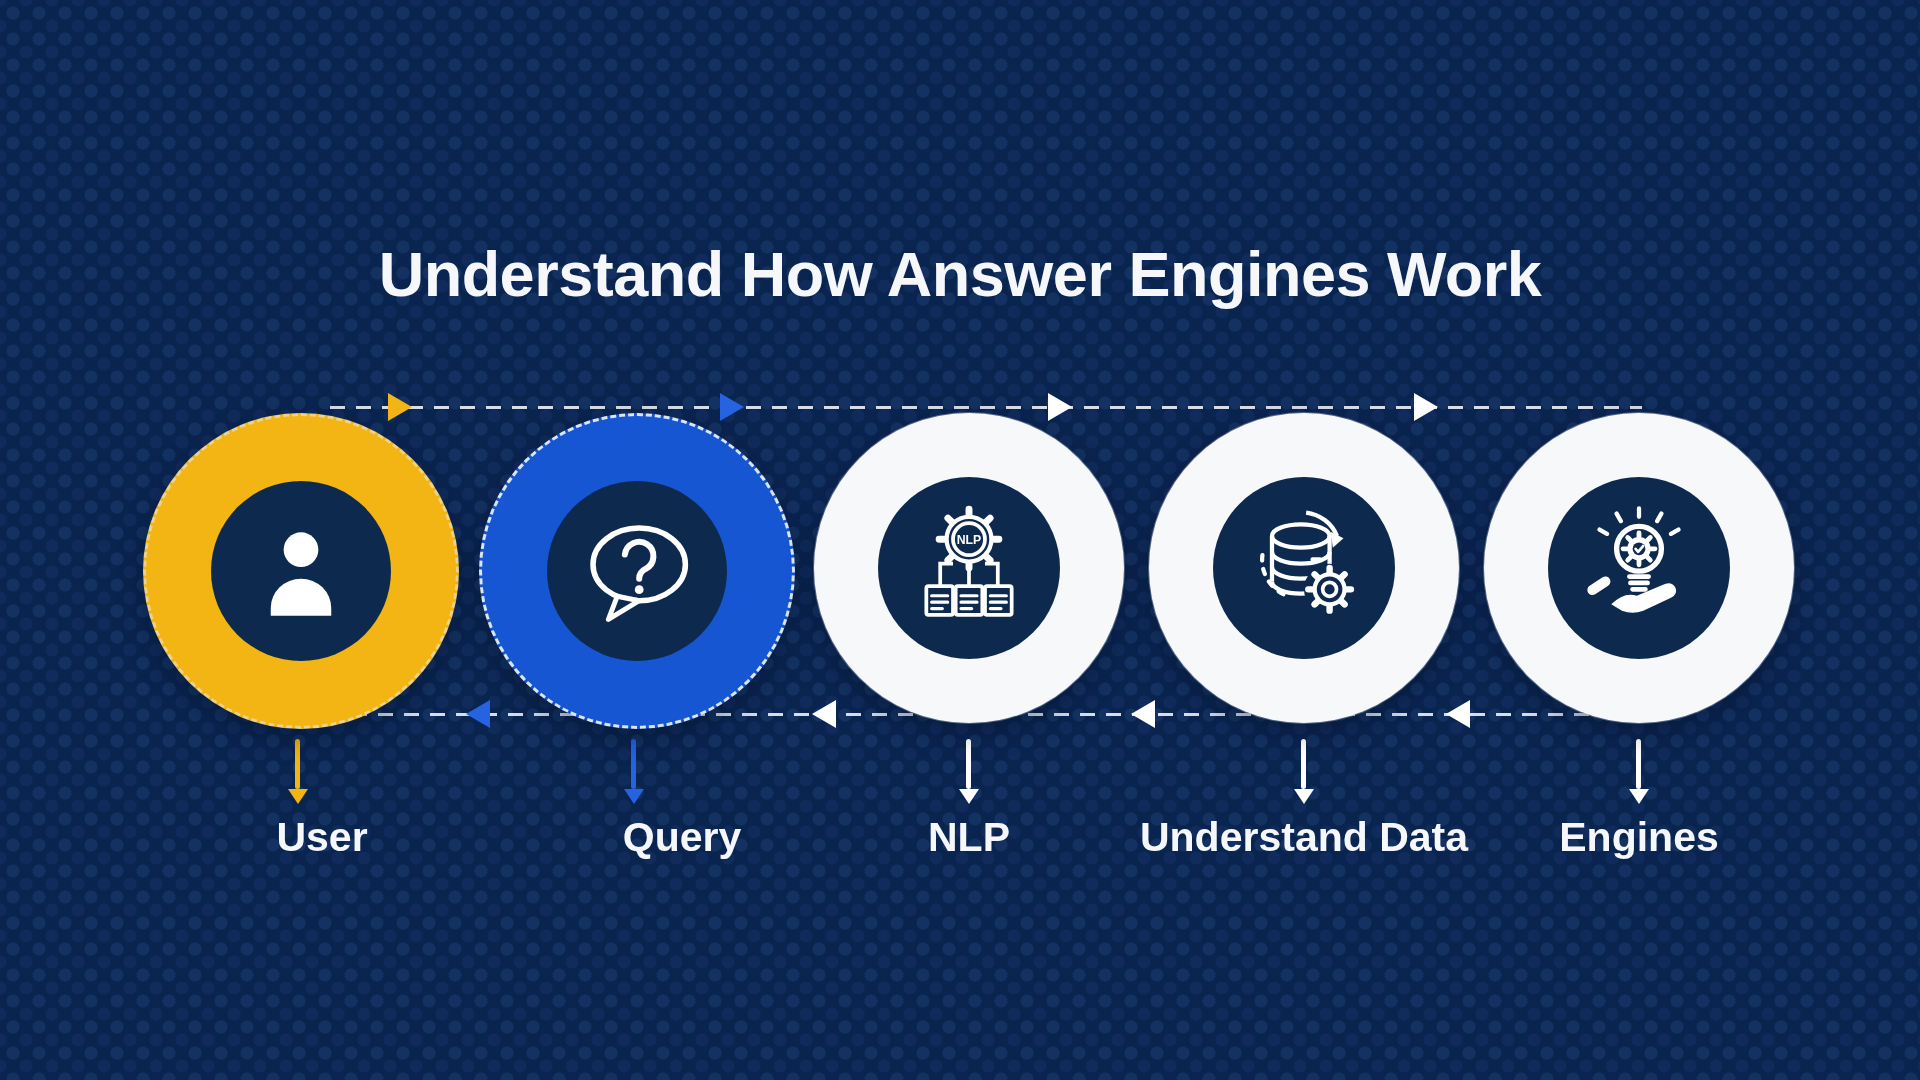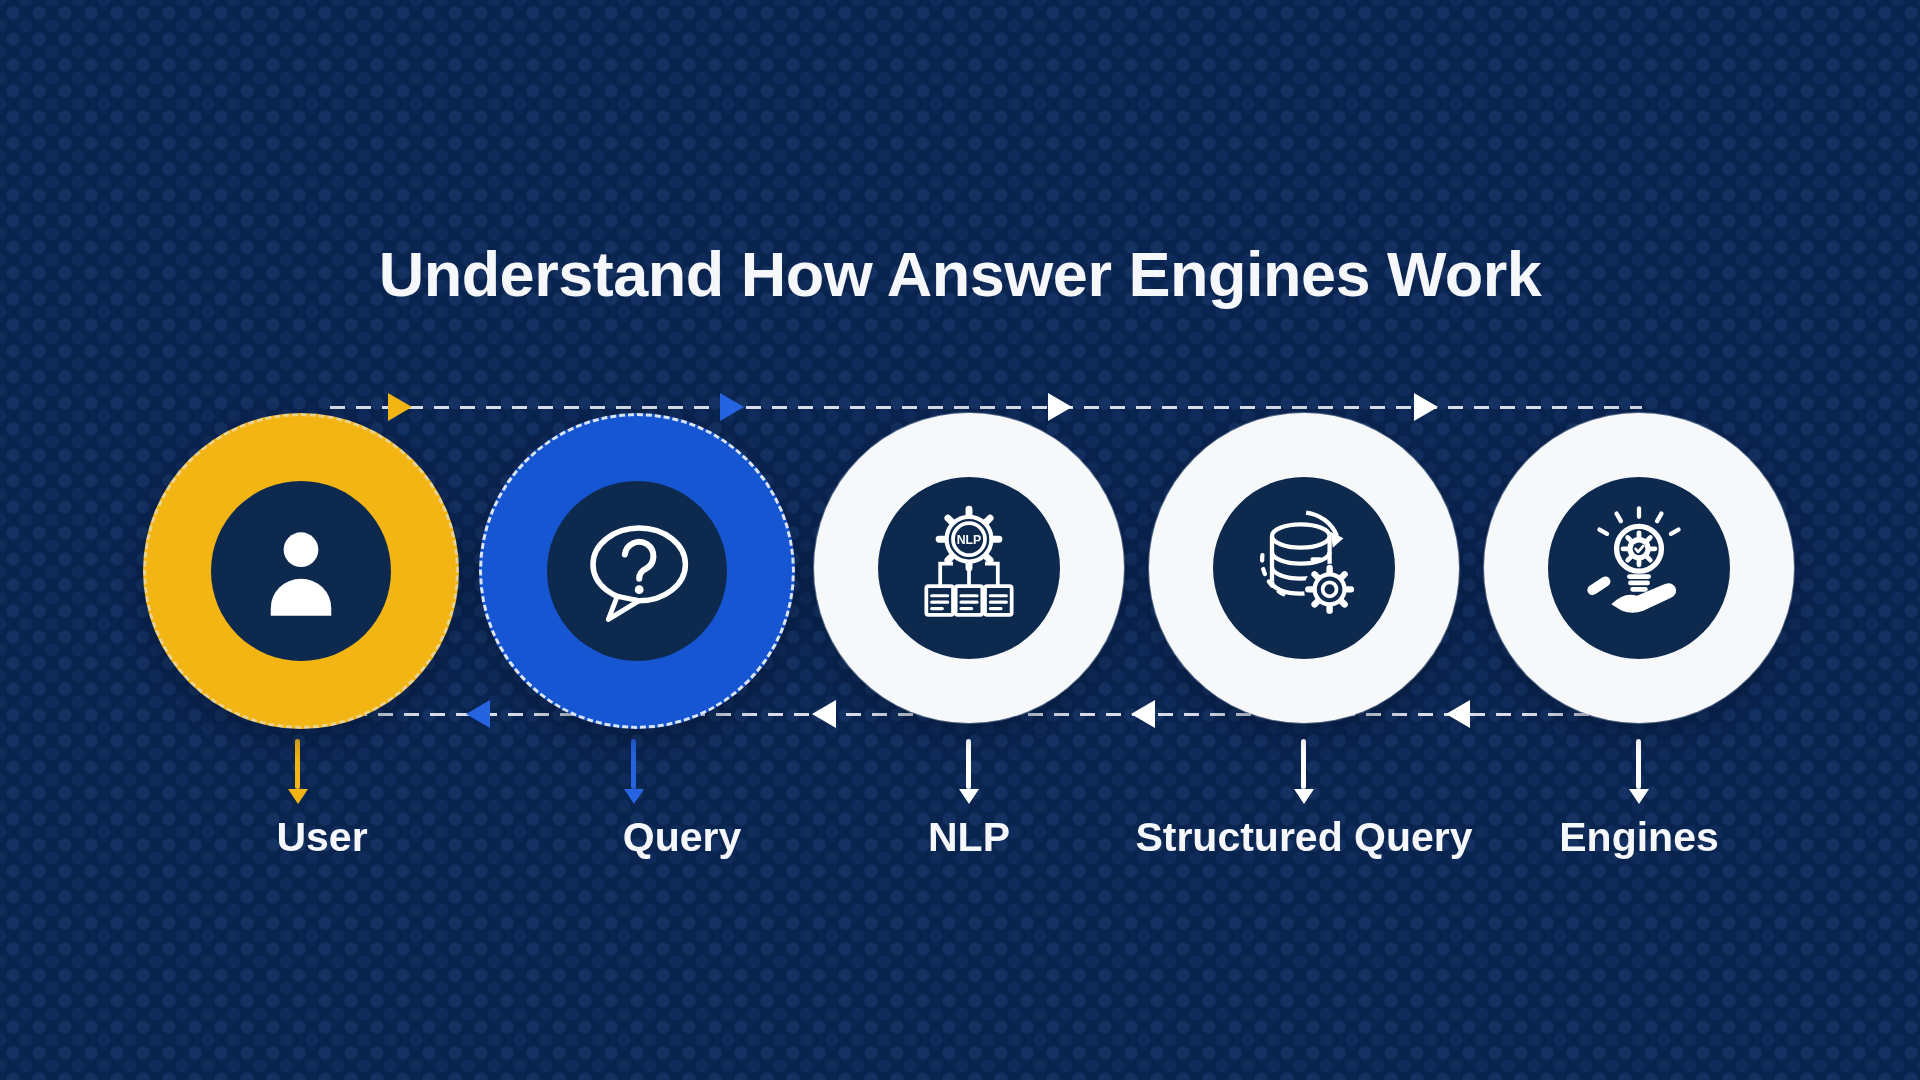--- a/index.html
+++ b/index.html
@@ -173,16 +173,16 @@
   <div class="drop-stem c-white" style="left:966px;"></div>
   <div class="drop-head h-white" style="left:959px;"></div>
   <div class="drop-stem c-white" style="left:1301px;"></div>
   <div class="drop-head h-white" style="left:1294px;"></div>
   <div class="drop-stem c-white" style="left:1636px;"></div>
   <div class="drop-head h-white" style="left:1629px;"></div>
 
   <div class="step-label" style="left:298px;margin-left:24px;">User</div>
   <div class="step-label" style="left:634px;margin-left:48px;">Query</div>
   <div class="step-label" style="left:969px;">NLP</div>
-  <div class="step-label" style="left:1304px;">Structured Query</div>
+  <div class="step-label" style="left:1304px;">Understand Data</div>
   <div class="step-label" style="left:1639px;">Engines</div>
 
 </div>
 
 </body></html>

